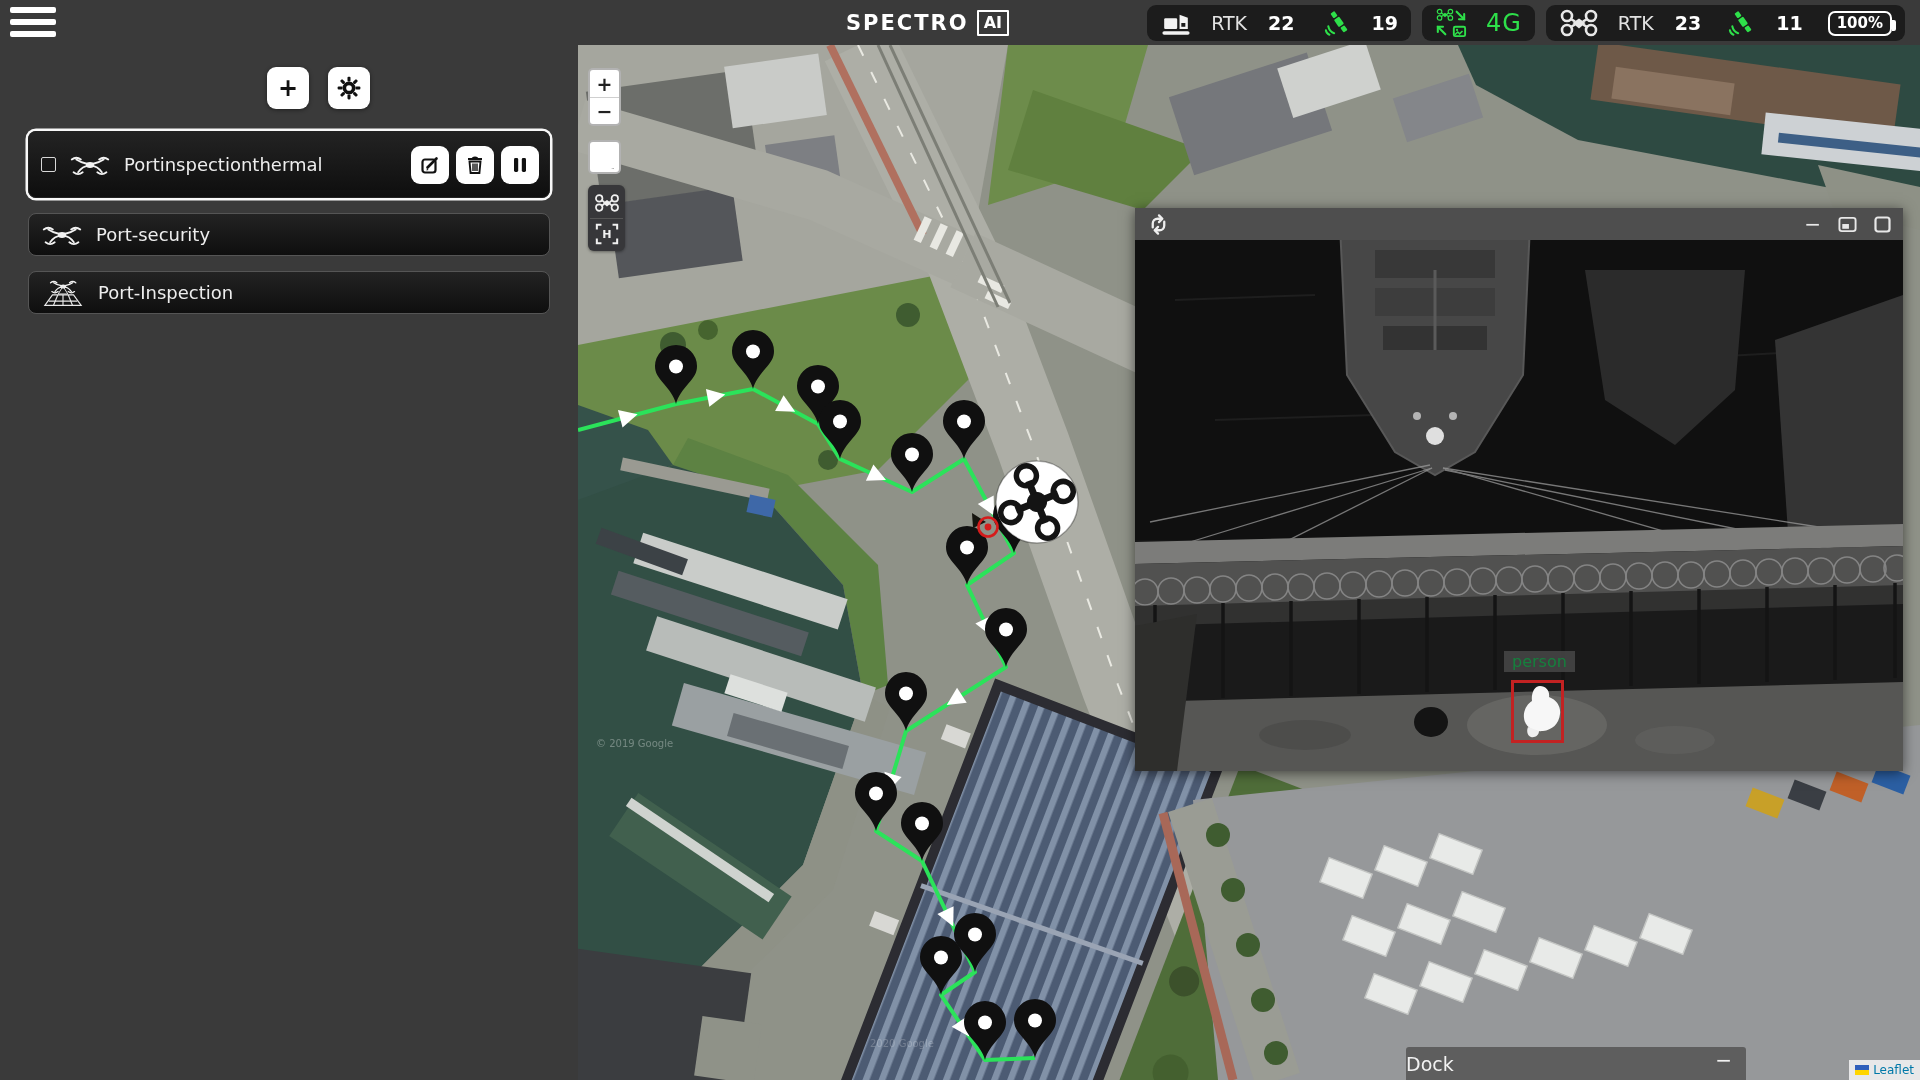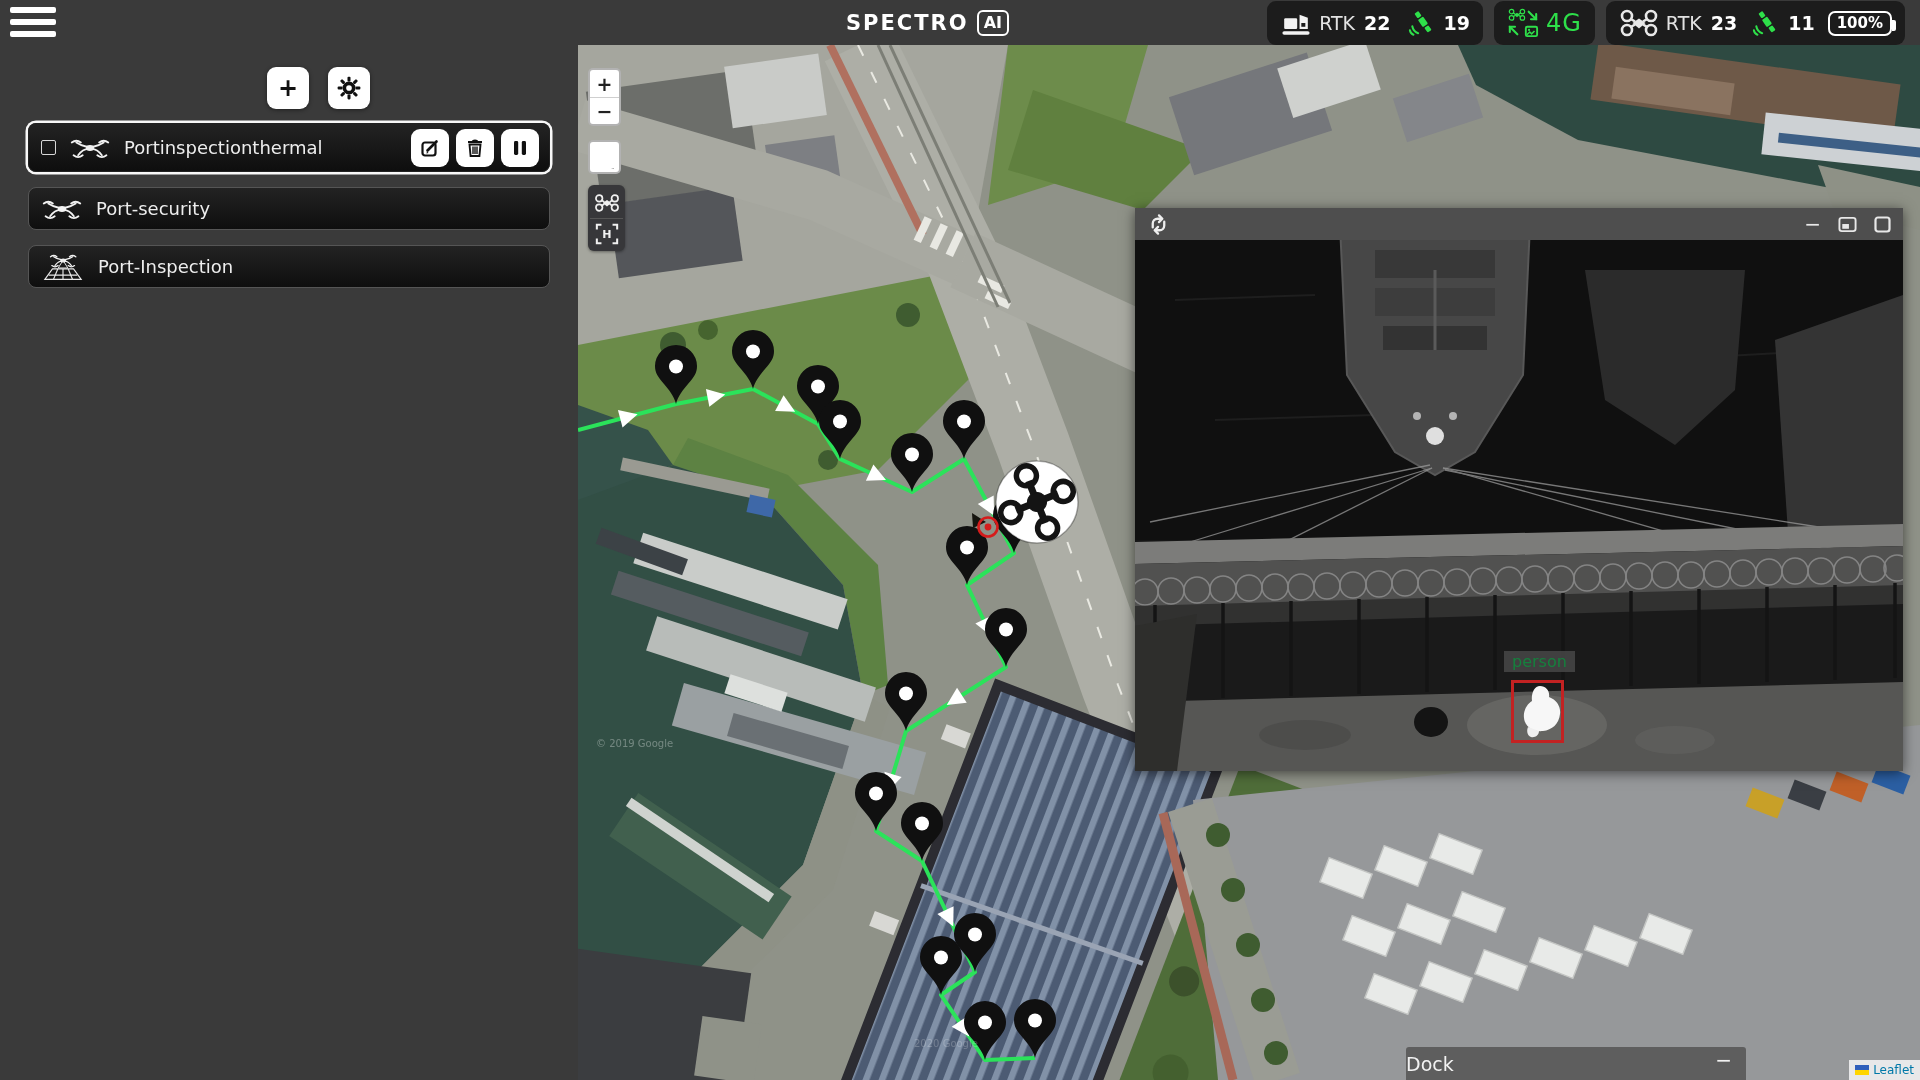--- a/index.html
+++ b/index.html
@@ -10,52 +10,52 @@
     font-family:"DejaVu Sans","Liberation Sans",sans-serif;
     color:#fff;
   }
 
   
   .topbar { position:absolute; left:0; top:0; width:1920px; height:45px; background:#3a3a3a; z-index:40; }
   .hamburger { position:absolute; left:10px; top:7px; width:50px; height:32px; cursor:pointer; }
   .hamburger i { display:block; width:46px; height:6px; background:#fff; border-radius:2px; margin-bottom:6px; }
   .brand { position:absolute; left:846px; top:0; height:45px; display:flex; align-items:center; gap:8px; }
   .brand-name { font-size:21px; font-weight:bold; letter-spacing:2px; color:#fff; }
-  .brand-badge { border:2.5px solid #fff; border-radius:6px; padding:0 5px; font-size:16px; font-weight:bold; line-height:22px; }
+  .brand-badge { border:2.5px solid #fff; border-radius:1px; padding:0 5px; font-size:16px; font-weight:bold; line-height:22px; }
   .status-wrap { position:absolute; right:15px; top:3px; height:40px; display:flex; align-items:center; gap:11px; }
-  .sgroup { background:#1c1c1c; border-radius:9px; height:44px; display:flex; align-items:center; padding:8px 13px; gap:7px; font-size:19px; }
+  .sgroup { background:#1c1c1c; border-radius:9px; height:36px; display:flex; align-items:center; padding:8px 13px; gap:19px; font-size:19px; }
   .sgroup .lbl { color:#e2e2e2; }
   .sgroup .val { color:#fff; font-weight:bold; margin-left:2px; }
   .green { color:#2ee04a; }
   .g4 { font-size:24px; font-weight:500; letter-spacing:1px; }
   .battery { position:relative; border:2px solid #fff; border-radius:7px; padding:1px 7px 2px 7px; font-size:15px; font-weight:bold; margin-left:6px; }
   .battery::after { content:""; position:absolute; right:-6px; top:7px; width:4px; height:11px; background:#fff; border-radius:0 2px 2px 0; }
   .sicon { display:flex; align-items:center; }
 
   
   .sidebar { position:absolute; left:0; top:45px; width:578px; height:1035px; background:#3a3a3a; z-index:30; }
   .sb-toolbar { position:absolute; left:267px; top:22px; display:flex; gap:19px; }
   .wbtn { width:42px; height:42px; background:#fff; color:#111; border-radius:9px; display:flex; align-items:center; justify-content:center; box-shadow:0 1px 4px rgba(0,0,0,.45); cursor:pointer; }
   .wbtn.plus { font-size:24px; font-weight:bold; }
   .mission-list { position:absolute; left:28px; top:78px; width:522px; }
   .mission { display:flex; align-items:center; gap:13px; height:43px; padding:0 10px 0 12px;
     background:linear-gradient(180deg,#232323,#0e0e0e); border:1px solid #555; border-radius:8px;
     color:#ededed; font-size:18px; margin-bottom:15px; cursor:pointer; }
-  .mission.selected { height:49px; box-shadow:0 0 0 2.5px #f8f8f8; border-color:#222; }
+  .mission.selected { height:67px; box-shadow:0 0 0 2.5px #f8f8f8; border-color:#222;margin-top:8px; }
   .checkbox { width:15px; height:15px; border:1.5px solid #d8d8d8; border-radius:2px; background:transparent; flex:0 0 auto; }
   .m-icon { flex:0 0 auto; display:flex; align-items:center; }
   .m-actions { margin-left:auto; display:flex; gap:7px; }
   .act-btn { width:38px; height:38px; background:#fff; border-radius:9px; display:flex; align-items:center; justify-content:center; cursor:pointer; }
 
   
   .map { position:absolute; left:578px; top:45px; width:1342px; height:1035px; background:#8f9288; overflow:hidden; z-index:1; }
   .map svg.bg { position:absolute; left:0; top:0; }
   .wm { position:absolute; color:rgba(255,255,255,.32); font-size:10px; z-index:5; pointer-events:none; }
   .wm1 { left:18px; top:693px; }
-  .wm2 { left:292px; top:993px; color:rgba(255,255,255,.22);margin-left:44px; }
+  .wm2 { left:292px; top:993px; color:rgba(255,255,255,.22); }
 
   .map-ctrls { position:absolute; left:10px; top:23px; z-index:10; width:37px; }
   .zoombox { width:33px; background:#fff; border:2px solid rgba(0,0,0,.3); border-radius:5px; overflow:hidden; }
   .zoombox .zb { width:100%; height:27px; display:flex; align-items:center; justify-content:center; color:#222; font-size:19px; font-weight:bold; cursor:pointer; }
   .zoombox .zb + .zb { border-top:1px solid #cfcfcf; }
   .pinbtn { margin-top:14px; width:33px; height:34px; background:#fff; border:2px solid rgba(0,0,0,.3); border-radius:5px; display:flex; align-items:center; justify-content:center; cursor:pointer; }
   .darkctl { margin-top:11px; width:37px; background:#37373a; border-radius:6px; padding:3px 2px; box-shadow:0 1px 3px rgba(0,0,0,.4); }
   .darkctl .db { width:33px; height:30px; display:flex; align-items:center; justify-content:center; cursor:pointer; }
   .darkctl .db + .db { border-top:1px solid #555; }
 

